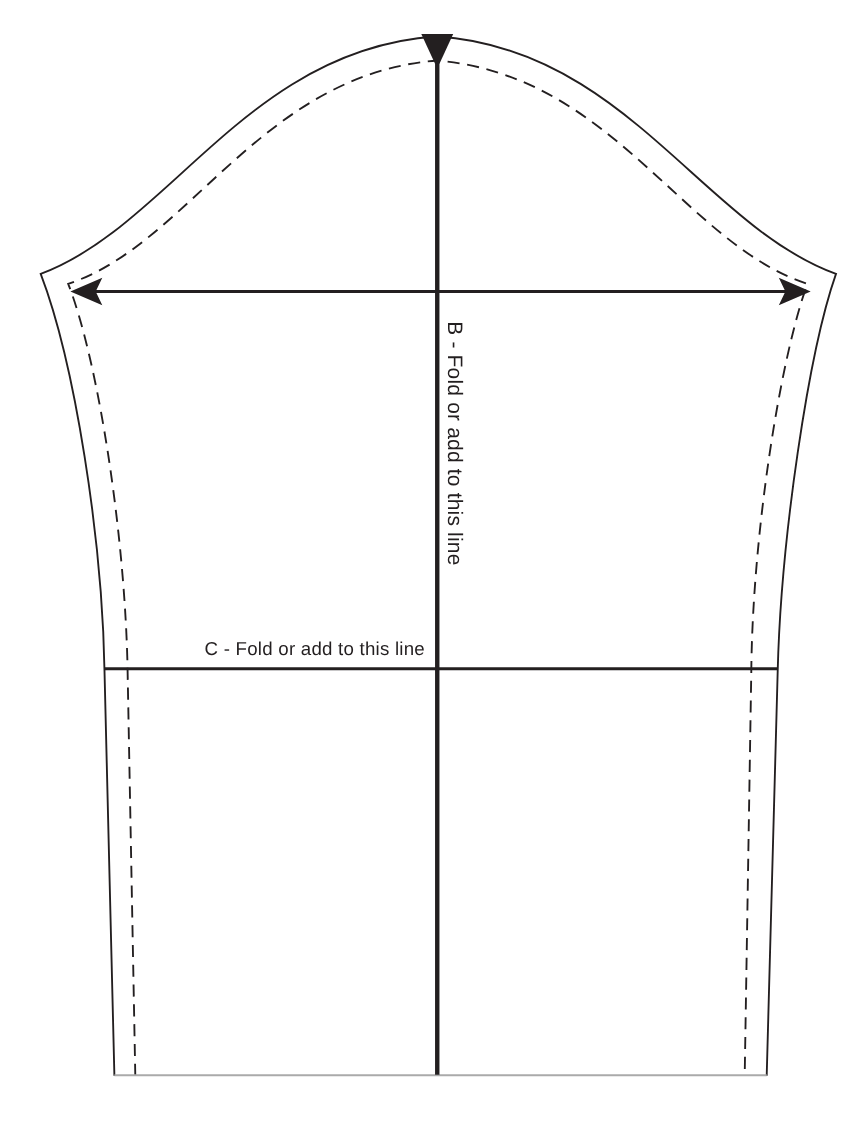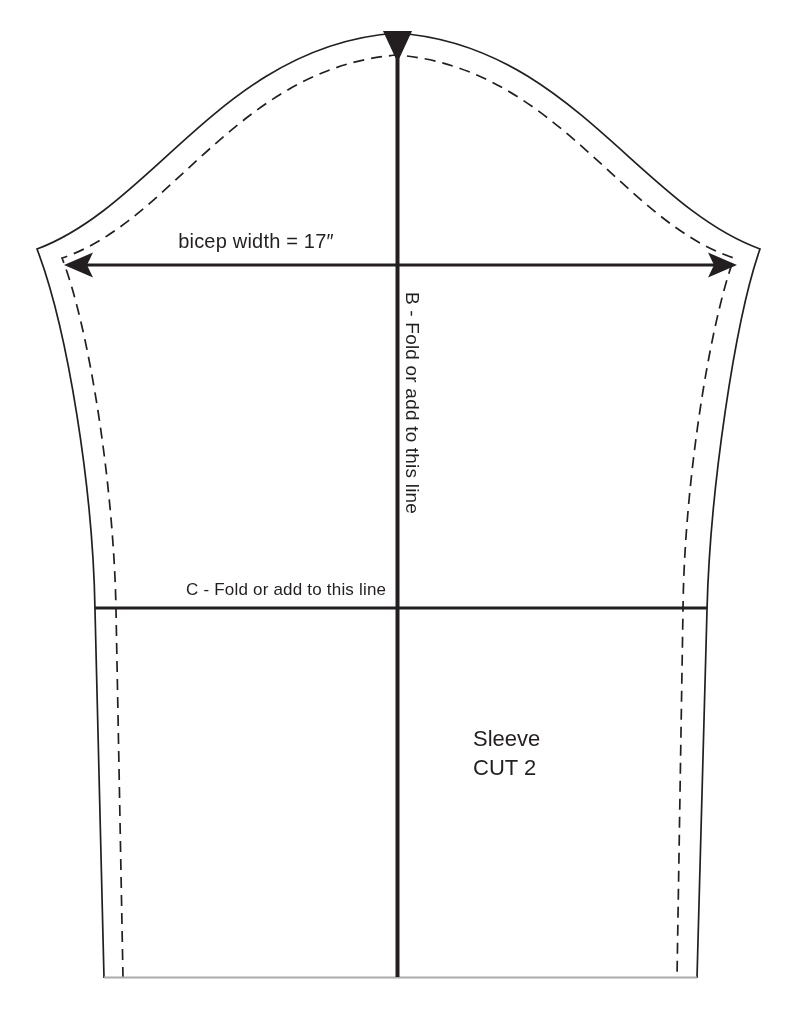--- a/index.html
+++ b/index.html
@@ -72,24 +72,19 @@
 
     <line x1="95" y1="608" x2="707" y2="608" stroke="#231f20" stroke-width="2.8"></line>
 
     <g>
       <line x1="82" y1="265" x2="720" y2="265" stroke="#231f20" stroke-width="2.8"></line>
       <polygon points="64,265 93,252.5 87,265 93,277.5" fill="#231f20"></polygon>
       <polygon points="737,265 708,252.5 714,265 708,277.5" fill="#231f20"></polygon>
     </g>
   </svg>
 
-  <div class="label bicep-label">bicep width = 17″</div>
 
   <div class="label fold-b-label">B - Fold or add to this line</div>
 
   <div class="label fold-c-label">C - Fold or add to this line</div>
 
-  <div class="piece-block">
-    <div>Sleeve</div>
-    <div>CUT 2</div>
-  </div>
 
 </div>
 
 </body></html>

